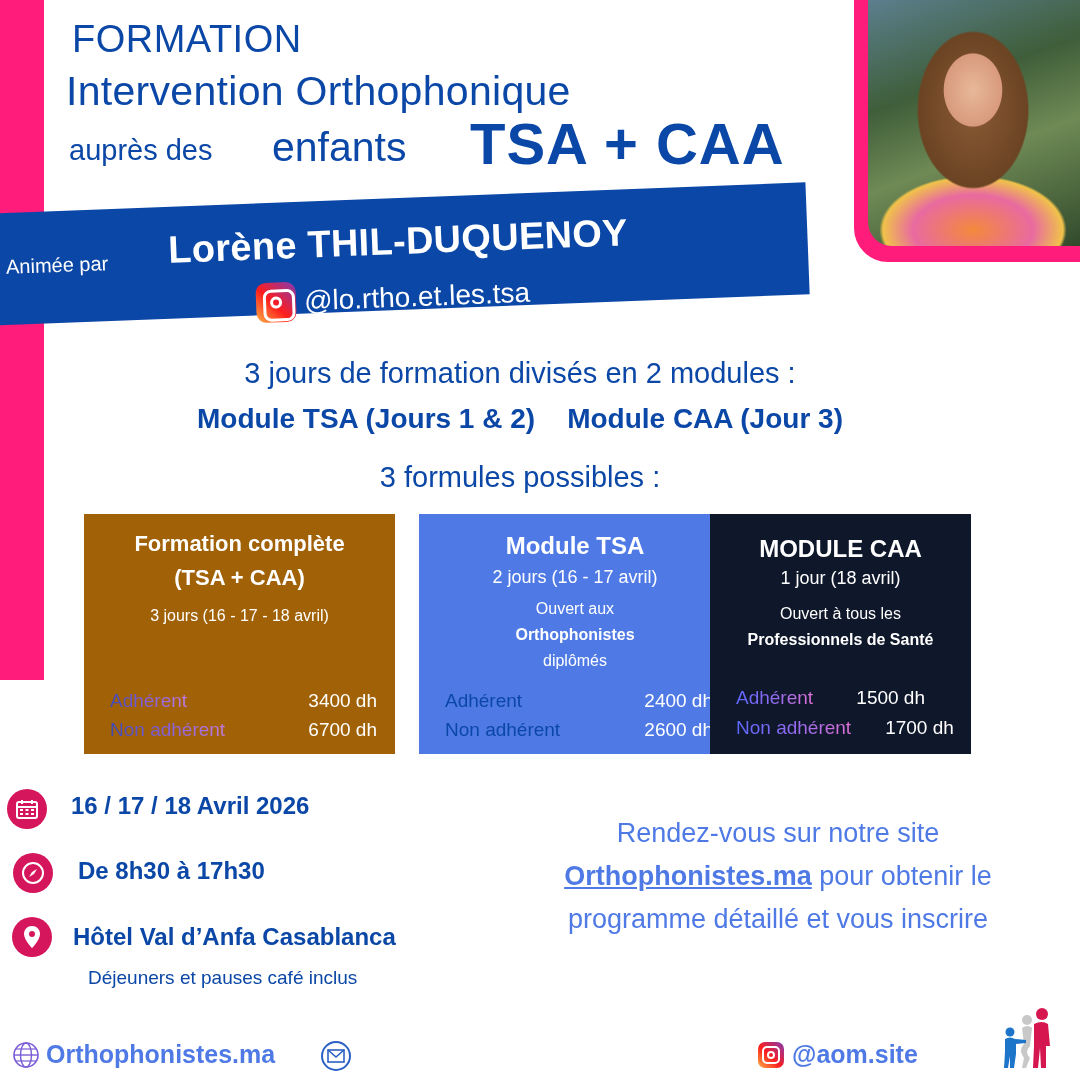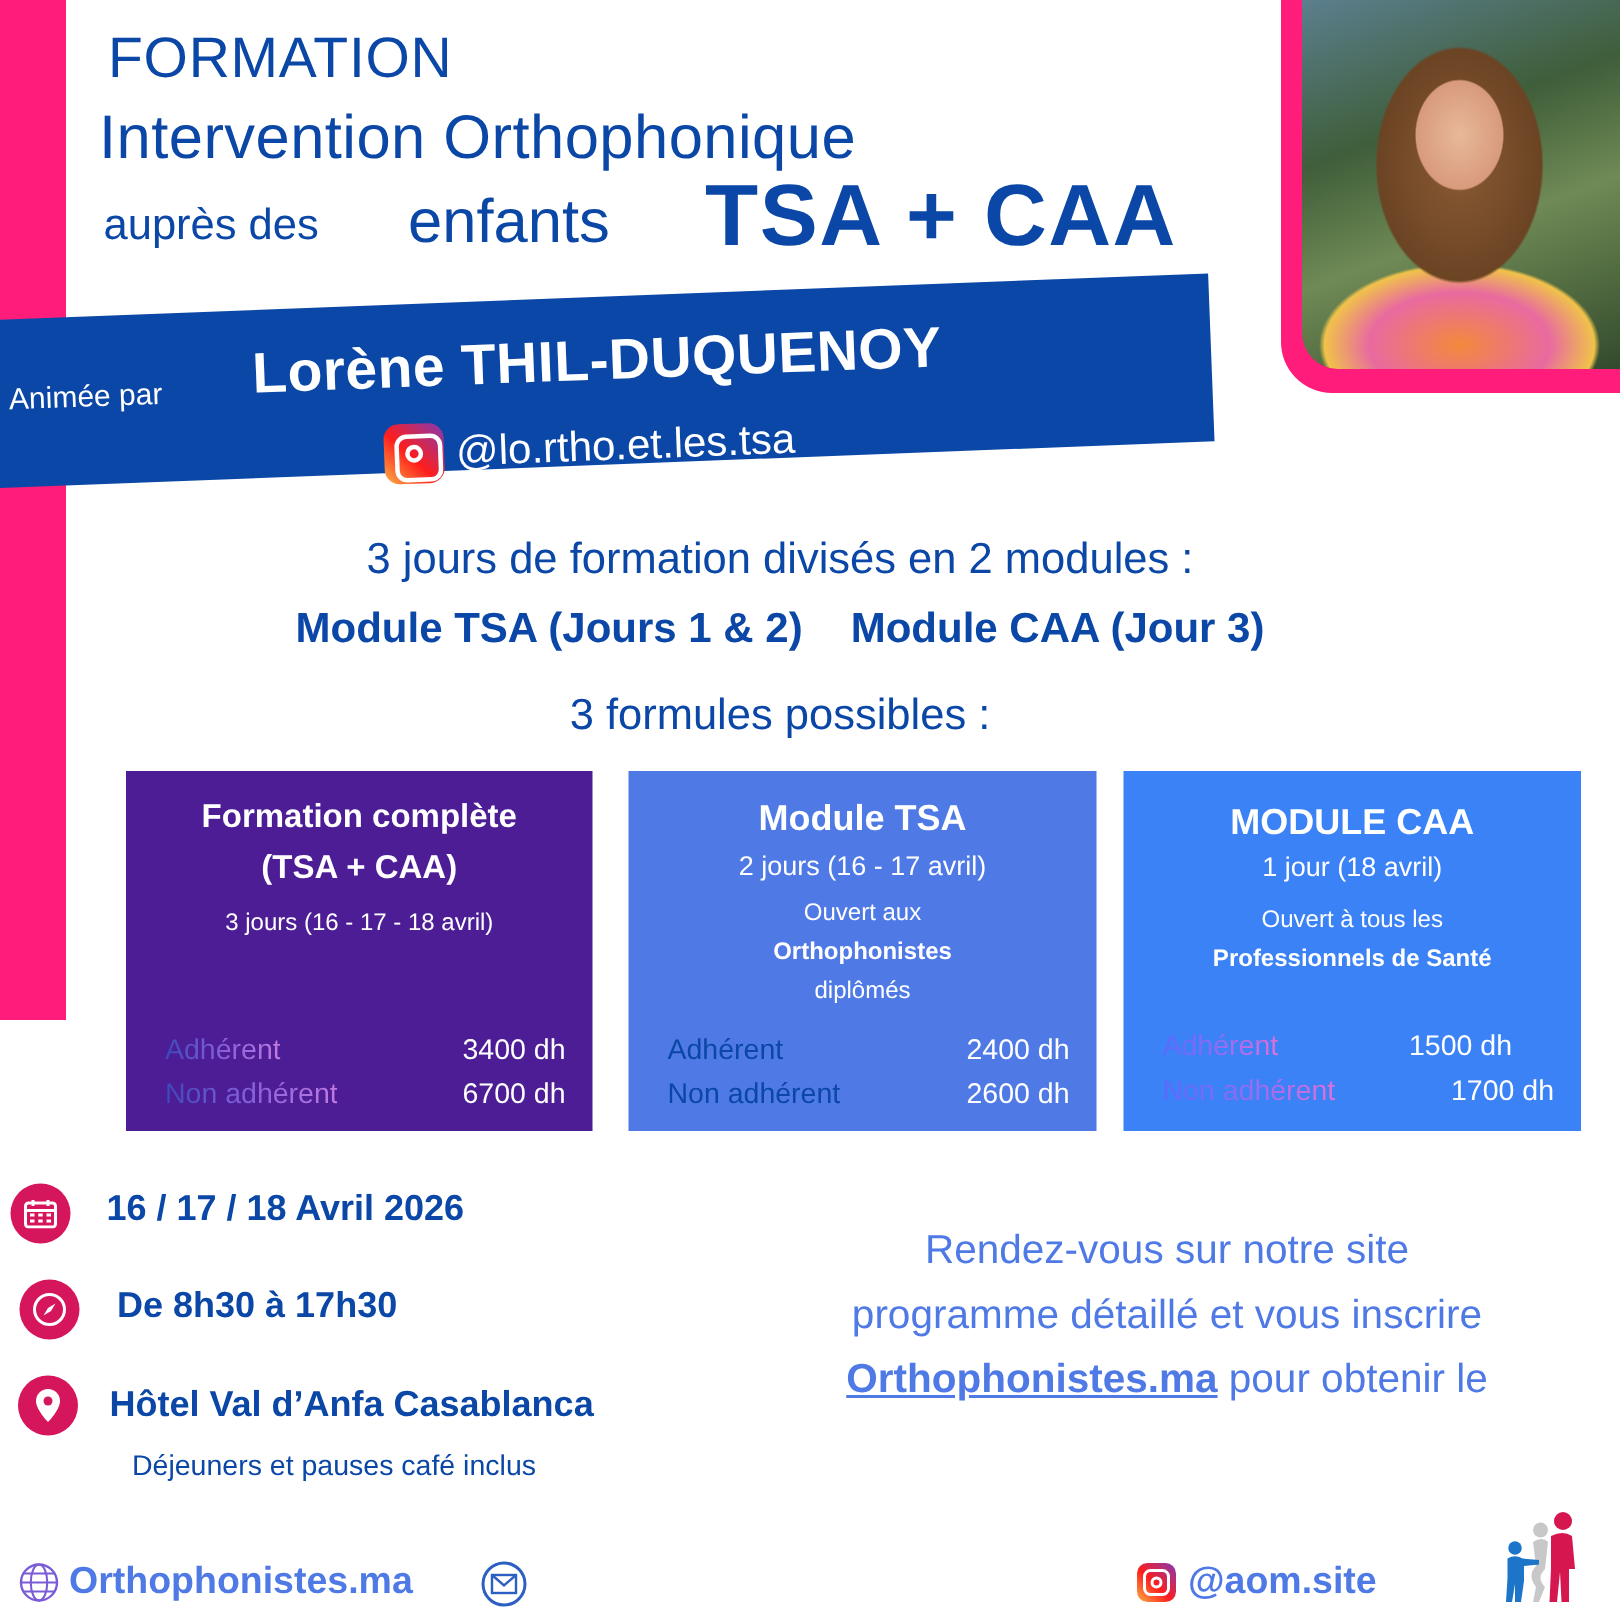--- a/index.html
+++ b/index.html
@@ -32,23 +32,23 @@
   .ig-icon::after { content: ""; position: absolute; left: 14px; top: 14px; width: 12px; height: 12px; border: 3px solid #ffffff; border-radius: 50%; box-sizing: border-box; }
   .ig-handle { font-size: 28px; color: #ffffff; white-space: nowrap; }
 
   .intro { position: absolute; left: 0; width: 1040px; text-align: center; color: #0b47a6; white-space: nowrap; }
   .intro-1 { top: 357px; font-size: 29px; left: 0; }
   .intro-2 { top: 403px; font-size: 28px; font-weight: 700; }
   .intro-2 span + span { margin-left: 32px; }
   .intro-3 { top: 461px; font-size: 29px; left: 0; width: 1040px; }
 
   .card { position: absolute; top: 514px; height: 240px; color: #ffffff; text-align: center; }
-  .card-1 { left: 84px; width: 311px; background: #4c1d95; }
+  .card-1 { left: 84px; width: 311px; background: #a16207; }
   .card-2 { left: 419px; width: 312px; background: #4f7ae6; }
-  .card-3 { left: 749px; width: 305px; background: #3b82f6; }
+  .card-3 { left: 710px; width: 261px; background: #0f172a; }
   .card-title { font-weight: 700; font-size: 22px; line-height: 34px; padding-top: 13px; }
   .card-title.caps { font-size: 24px; padding-top: 18px; }
   .card-days { font-size: 18px; margin-top: 4px; }
   .card-days.small { font-size: 16px; margin-top: 12px; }
   .card-open { font-size: 16px; line-height: 26px; margin-top: 8px; }
   .price-row { position: absolute; left: 0; width: 100%; display: flex; justify-content: space-between; font-size: 19px; padding: 0 18px 0 26px; gap: 34px; }
   .price-row .lbl { white-space: nowrap; }
   .price-row .val { color: #ffffff; white-space: nowrap; }
   .card-1 .lbl { background: linear-gradient(90deg, #3a48b8 0%, #7a5cd6 40%, #c07ae0 100%); -webkit-background-clip: text; background-clip: text; color: transparent; }
   .card-2 .lbl { color: #0b47a6; }
@@ -179,22 +179,22 @@
   <svg width="18" height="24" viewBox="0 0 18 24">
       <path d="M9 1 C4.5 1 1 4.5 1 9 C1 15 9 23 9 23 C9 23 17 15 17 9 C17 4.5 13.5 1 9 1 Z" fill="#fff"></path>
       <circle cx="9" cy="9" r="3" fill="#d6165c"></circle>
     </svg>
 </div>
 <div class="info-text" style="left:73px;top:923px;font-size:24px;">Hôtel Val d’Anfa Casablanca</div>
 <div class="info-sub">Déjeuners et pauses café inclus</div>
 
 <div class="cta">
   <div>Rendez-vous sur notre site</div>
+  <div><a class="cta-link">Orthophonistes.ma</a><span> pour obtenir le</span></div>
   <div>programme détaillé et vous inscrire</div>
-  <div><a class="cta-link">Orthophonistes.ma</a><span> pour obtenir le</span></div>
 </div>
 
 <div class="footer-item" style="left:12px;">
   <svg class="globe-icon" viewBox="0 0 28 28">
       <circle cx="14" cy="14" r="12" fill="none" stroke="#7a5cd6" stroke-width="1.6"></circle>
       <ellipse cx="14" cy="14" rx="5.5" ry="12" fill="none" stroke="#7a5cd6" stroke-width="1.4"></ellipse>
       <line x1="2" y1="14" x2="26" y2="14" stroke="#7a5cd6" stroke-width="1.4"></line>
       <line x1="4" y1="8" x2="24" y2="8" stroke="#7a5cd6" stroke-width="1.2"></line>
       <line x1="4" y1="20" x2="24" y2="20" stroke="#7a5cd6" stroke-width="1.2"></line>
     </svg>

